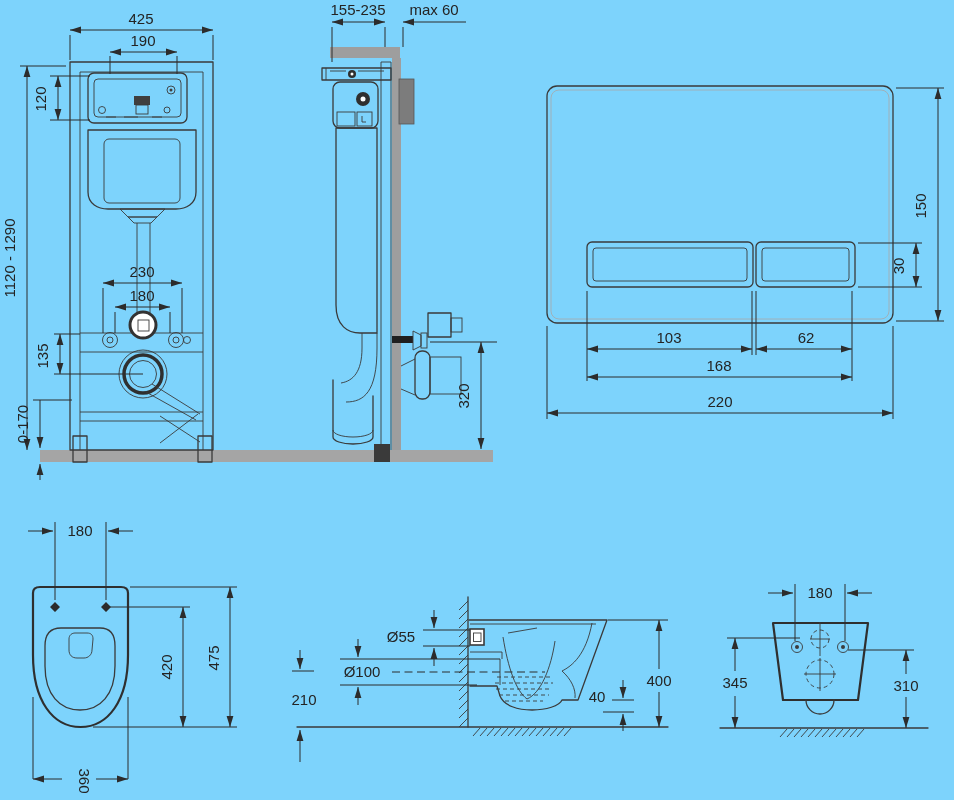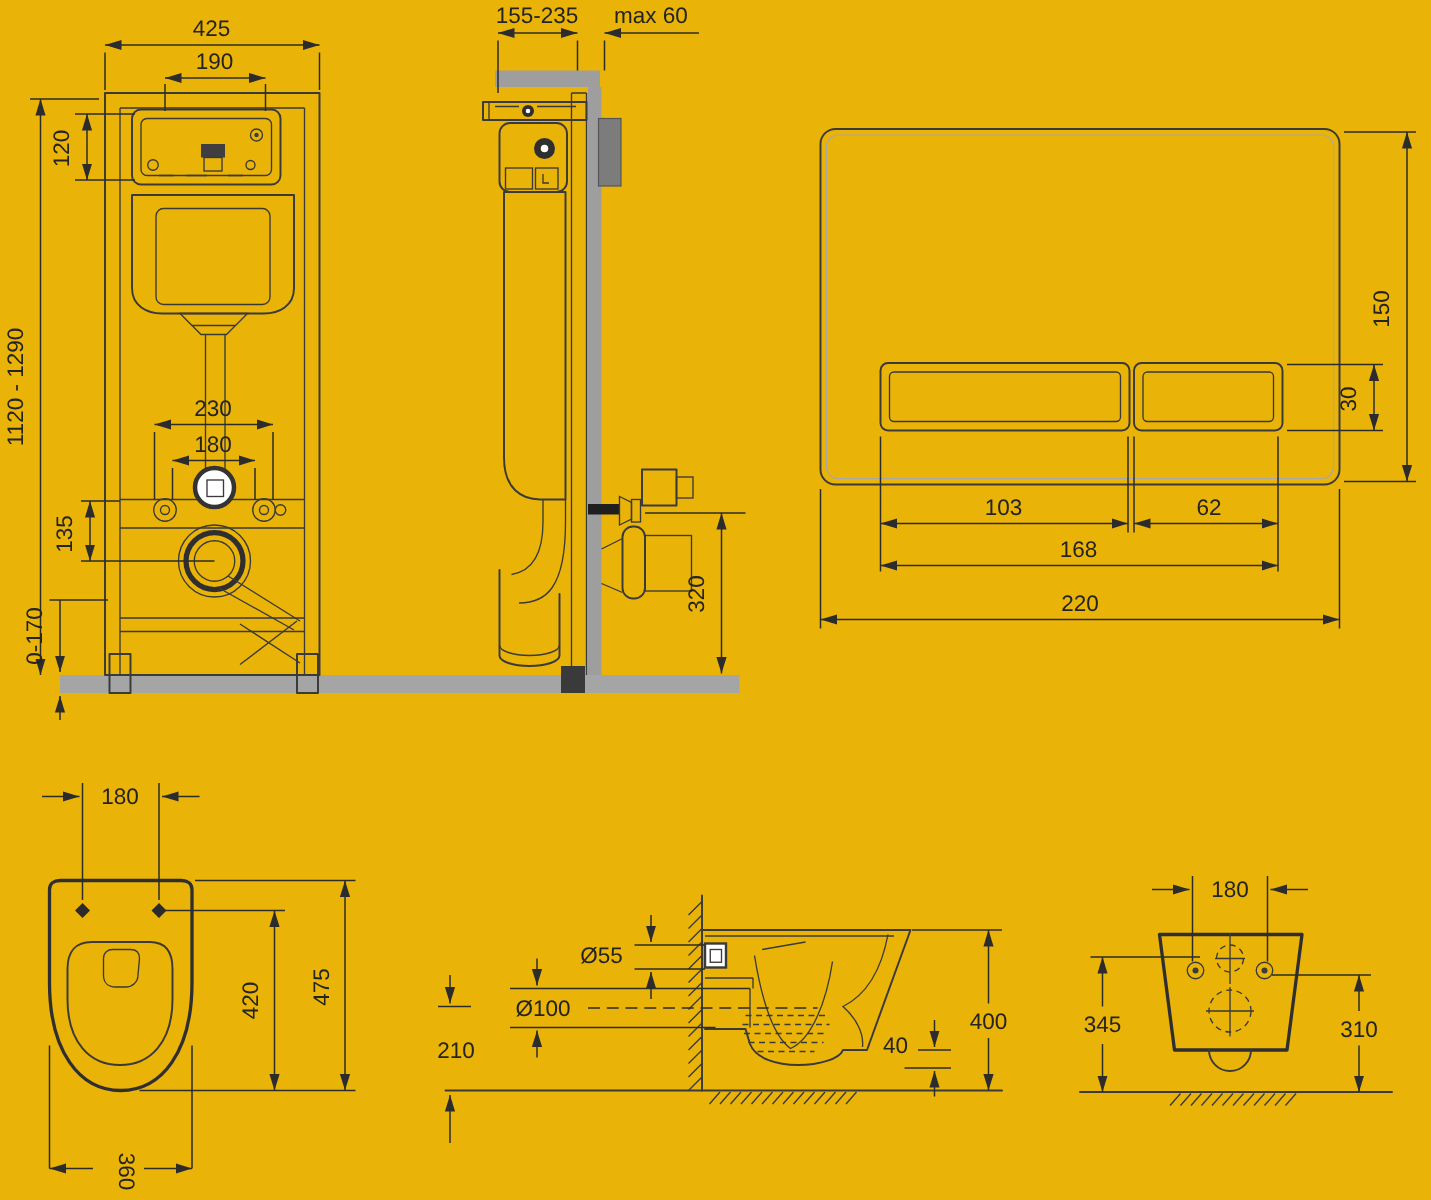--- a/index.html
+++ b/index.html
@@ -1,16 +1,16 @@
 <!DOCTYPE html>
 <html><head>
 <meta charset="utf-8">
 <style>
   html,body{margin:0;padding:0;background:#ffffff;}
-  .canvas{position:relative;width:954px;height:800px;background:#eab308;overflow:hidden;
+  .canvas{position:relative;width:954px;height:800px;background:#7dd3fc;overflow:hidden;
           font-family:"Liberation Sans",sans-serif;}
   svg{display:block}
   .o{stroke:#3a3a3a;stroke-width:1.3;fill:none;stroke-linejoin:round;stroke-linecap:round}
   .o2{stroke:#2f2f2f;stroke-width:2.2;fill:none;stroke-linejoin:round}
   .f{stroke:#3a3a3a;stroke-width:.9;fill:none}
   .d{stroke:#2c2c2c;stroke-width:1;fill:none}
   .dash{stroke-dasharray:4 3}
   .dash2{stroke-dasharray:8 4.5}
   .t{font-family:"Liberation Sans",sans-serif;font-size:15px;fill:#242424}
 </style>

